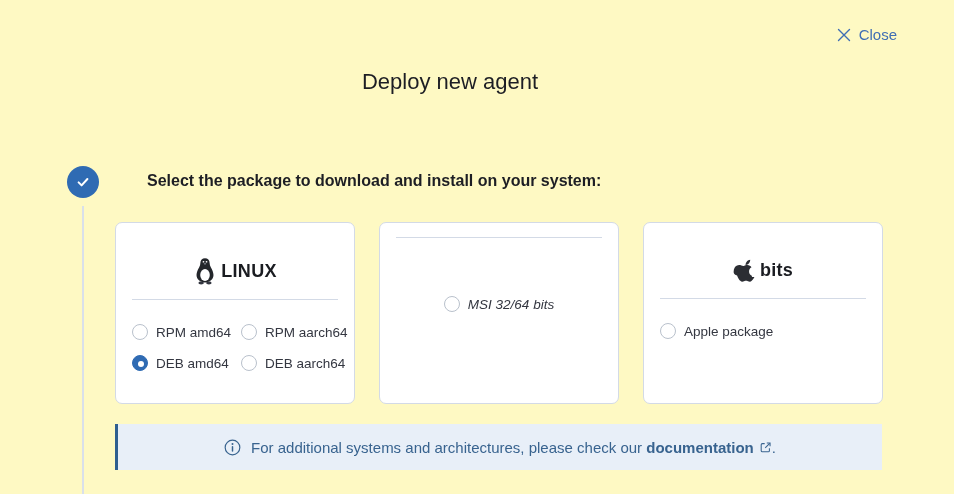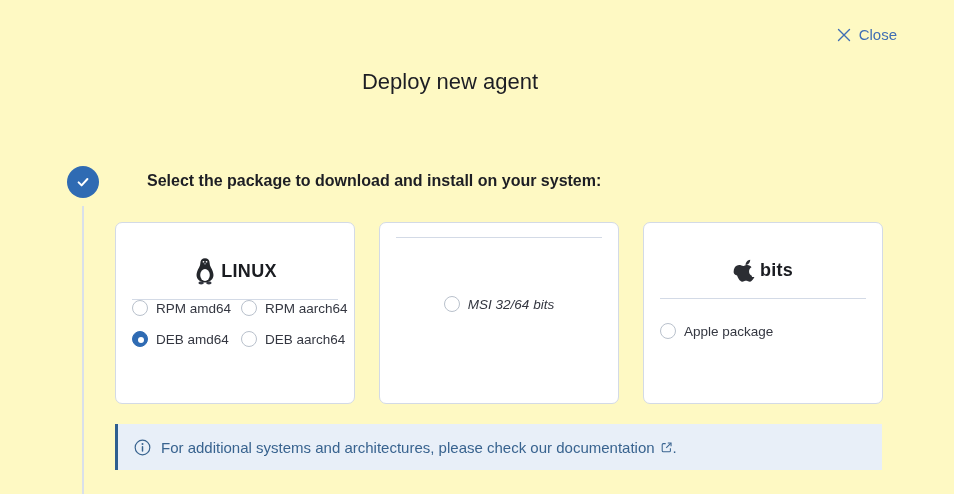--- a/index.html
+++ b/index.html
@@ -52,20 +52,21 @@
   }
   .card-heading{
     margin-top:34px;
     display:flex;align-items:center;justify-content:center;gap:4px;
     font-size:18px;font-weight:700;color:#1a1c21;letter-spacing:.3px;
   }
   .card-heading .icn{display:flex;align-items:center;}
   .card-divider{height:1px;background:#d3dae6;margin:14px 16px 0;}
   .options{padding:0 16px;}
   .linux-options{
+    margin-top:24px;
     display:grid;grid-template-columns:auto auto;
     column-gap:10px;row-gap:15px;
   }
   .center-options{margin-top:58px;display:flex;justify-content:center;font-style:italic;}
   .stacked-options{margin-top:24px;display:flex;flex-direction:column;gap:13px;}
   .option{
     display:flex;align-items:center;gap:8px;
     font-size:13.5px;color:#343741;cursor:pointer;white-space:nowrap;
   }
   .radio{
@@ -79,25 +80,25 @@
     width:6px;height:6px;border-radius:50%;background:#fff;
   }
 
   
   .callout{
     position:absolute;top:424px;left:115px;
     width:767px;height:46px;box-sizing:border-box;
     background:#e8eff8;border-left:3px solid #2f5f8f;
     display:flex;align-items:center;gap:10px;
     padding:0 16px;
-    color:#38638f;font-size:15px;
+    color:#38638f;font-size:15px;justify-content:center;
   }
   .callout .icn{display:flex;align-items:center;}
   .callout p{margin:0;display:flex;align-items:center;flex-wrap:nowrap;white-space:pre;}
-  .callout a{color:inherit;text-decoration:none;display:inline-flex;align-items:center;gap:5px;cursor:pointer;}
+  .callout a{color:inherit;text-decoration:none;display:inline-flex;align-items:center;gap:5px;cursor:pointer;font-weight:bold;}
 </style>
 </head>
 <body>
 
 <div class="screen">
 
   <button class="close-btn">
     <span class="icn">
       <svg width="14" height="14" viewBox="0 0 14 14">
           <path d="M1.5 1.5l11 11M12.5 1.5l-11 11" stroke="currentColor" stroke-width="1.4" stroke-linecap="round"></path>

